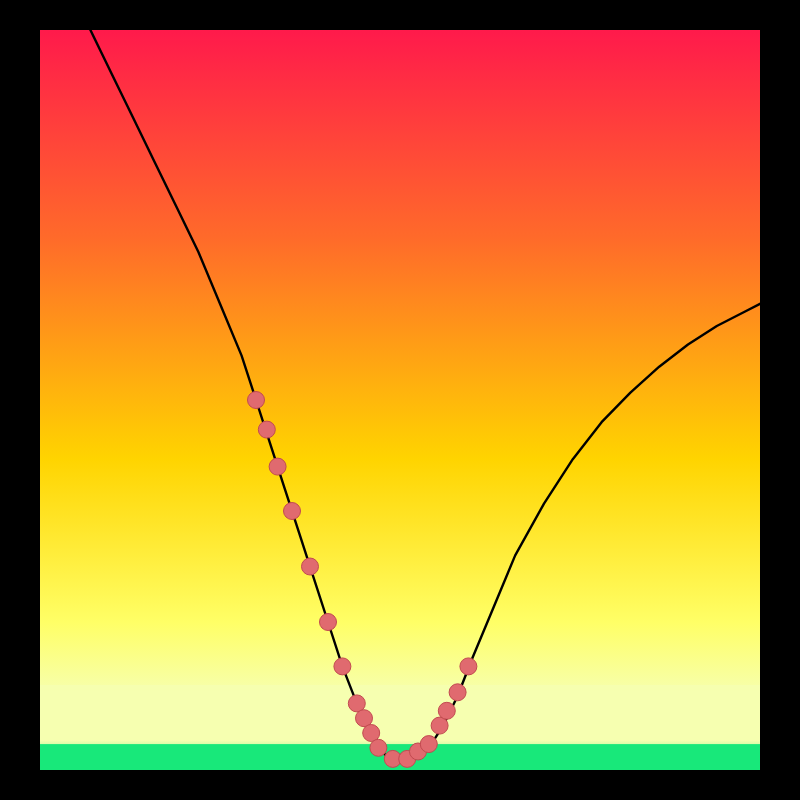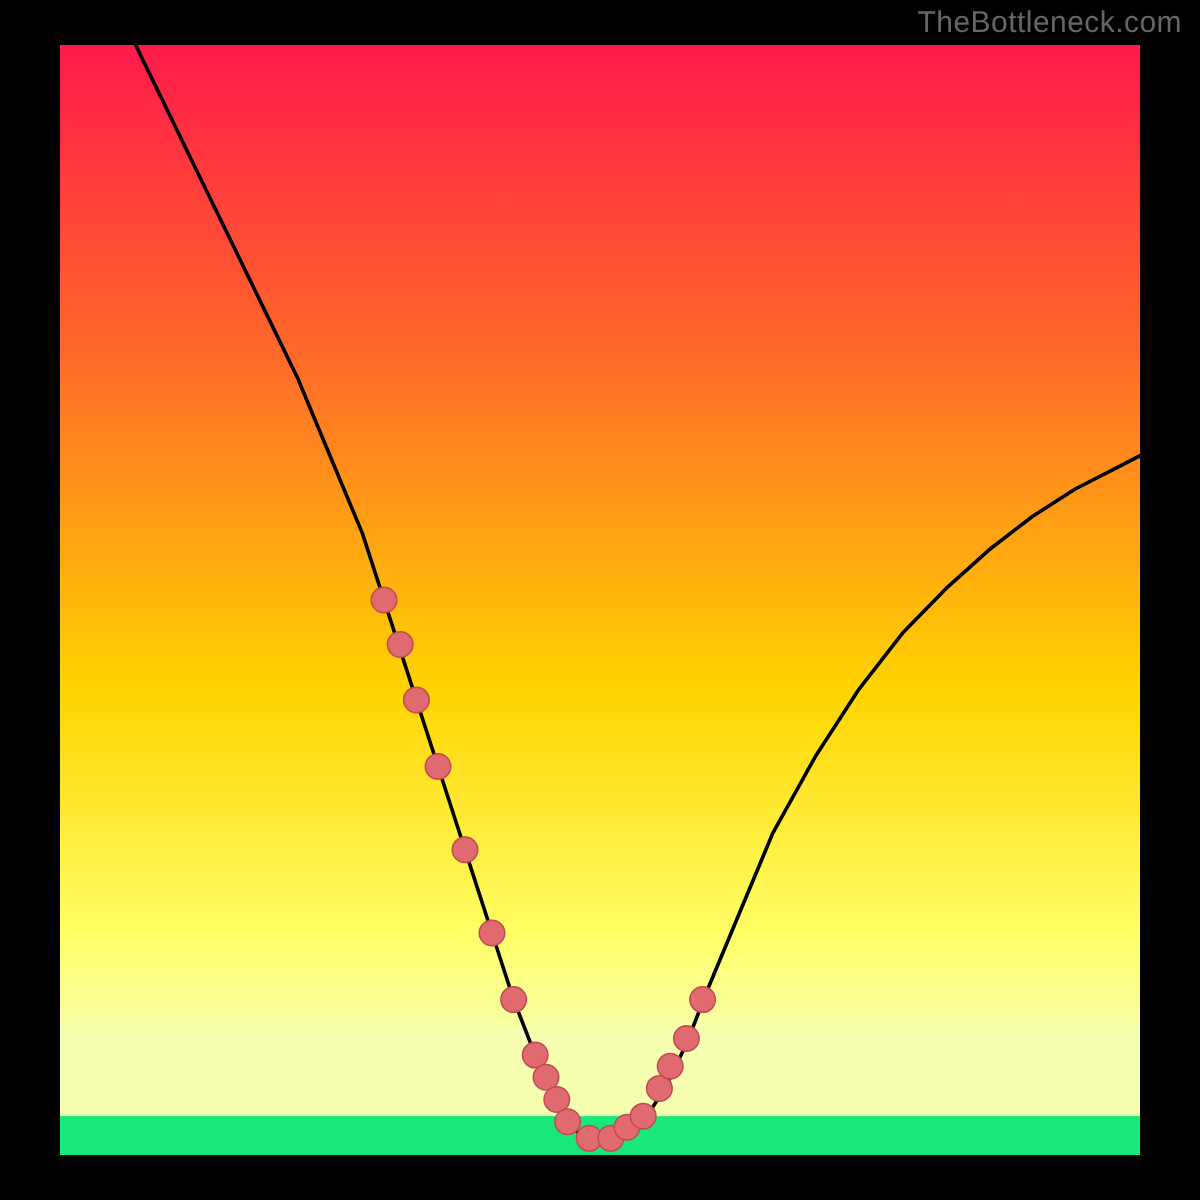--- a/index.html
+++ b/index.html
@@ -34,21 +34,20 @@
     font-weight: 500;
     letter-spacing: 0.3px;
     font-family: Arial, sans-serif;
   }
   svg { display: block; }
 </style>
 </head>
 <body>
 <div class="outer">
 
-  <div class="watermark">TheBottleneck.com</div>
 
   <div class="plot-area">
     <svg id="chart-svg" width="720" height="740" viewBox="0 0 720 740">
         <defs>
           <linearGradient id="bg" x1="0" y1="0" x2="0" y2="1">
             <stop offset="0%" stop-color="#ff1a4b"></stop>
             <stop offset="28%" stop-color="#ff6a2a"></stop>
             <stop offset="58%" stop-color="#ffd400"></stop>
             <stop offset="80%" stop-color="#ffff66"></stop>
             <stop offset="90%" stop-color="#f6ffb0"></stop>

